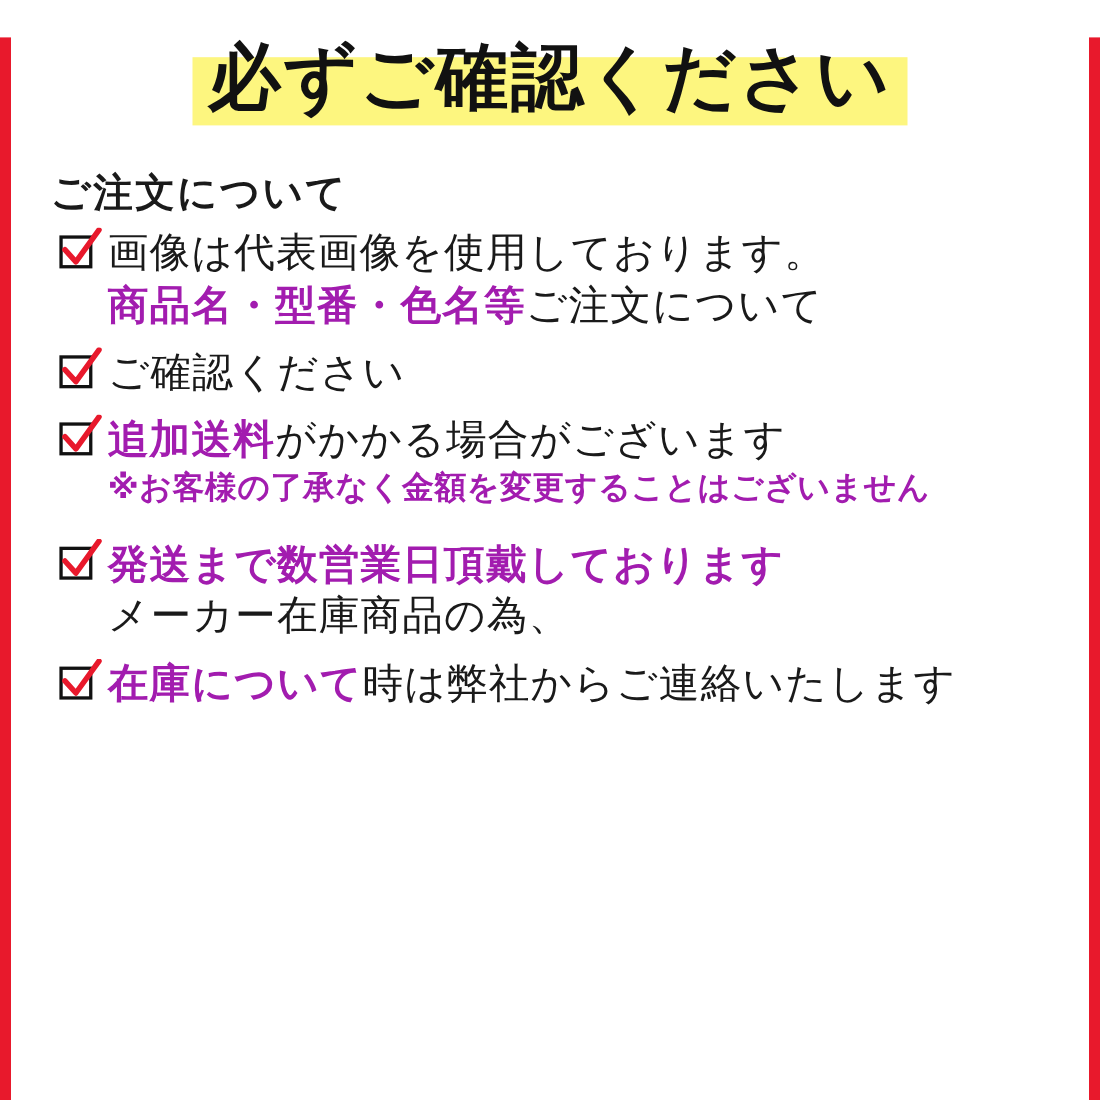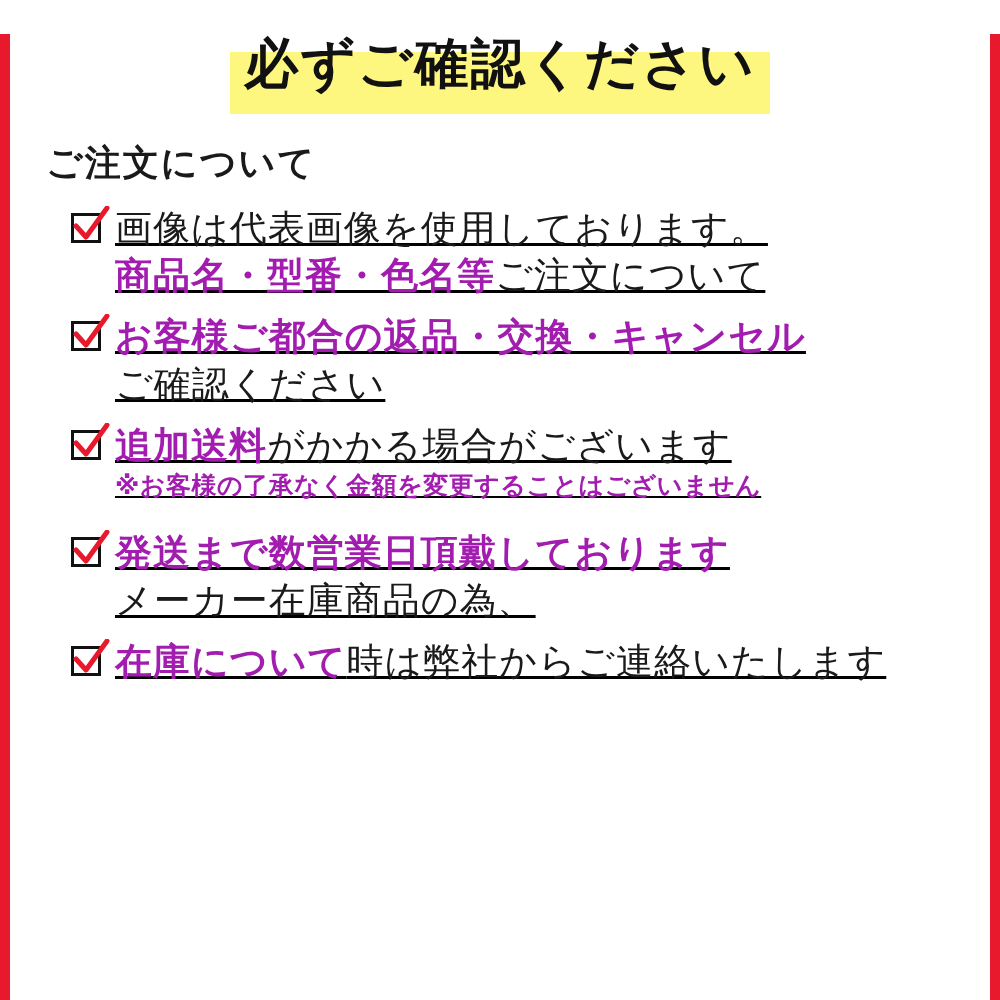--- a/index.html
+++ b/index.html
@@ -30,21 +30,21 @@
   }
 
   
   .title-wrap {
     margin-top: 34px;
     text-align: center;
   }
   .title {
     display: inline-block;
     position: relative;
-    font-size: 54px;
+    font-size: 66px;
     font-weight: bold;
     letter-spacing: 2px;
     color: #111111;
     line-height: 1.05;
     padding: 2px 14px 6px 14px;
   }
   .title .hl {
     position: absolute;
     left: 0;
     right: 0;
@@ -65,23 +65,22 @@
     color: #1a1a1a;
     letter-spacing: 2px;
     margin: 0 0 6px 36px;
   }
   #section-delivery .section-heading {
     margin-top: 14px;
   }
 
   
   .items {
-    margin: 17px;
+    margin: 0;
     padding: 0;
-    text-decoration: underline;
   }
   .item {
     display: flex;
     align-items: flex-start;
     margin: 0 0 14px 44px;
   }
   .check {
     flex: 0 0 auto;
     width: 36px;
     height: 36px;
@@ -109,21 +108,21 @@
     flex: 1 1 auto;
   }
   .line {
     font-size: 37px;
     line-height: 1.28;
     color: #1a1a1a;
     letter-spacing: 1px;
     white-space: nowrap;
   }
   .line.small {
-    font-size: 25px;
+    font-size: 29px;
     letter-spacing: 0.5px;
     line-height: 1.35;
   }
   .red {
     color: #a21caf;
     font-weight: bold;
   }
   .black {
     color: #1a1a1a;
   }
@@ -165,21 +164,20 @@
         </div>
 
         <div class="item">
           <span class="check">
             <span class="box"></span>
             <svg viewBox="0 0 38 40" aria-hidden="true">
                 <path d="M4 20 L14 31 L35 2" fill="none" stroke="#e8192c" stroke-width="5" stroke-linecap="round" stroke-linejoin="round"></path>
               </svg>
           </span>
           <span class="lines">
-            <div class="line"><span class="red">お客様ご都合の返品・交換・キャンセル</span></div>
             <div class="line"><span class="black">ご確認ください</span></div>
           </span>
         </div>
 
         <div class="item">
           <span class="check">
             <span class="box"></span>
             <svg viewBox="0 0 38 40" aria-hidden="true">
                 <path d="M4 20 L14 31 L35 2" fill="none" stroke="#e8192c" stroke-width="5" stroke-linecap="round" stroke-linejoin="round"></path>
               </svg>

